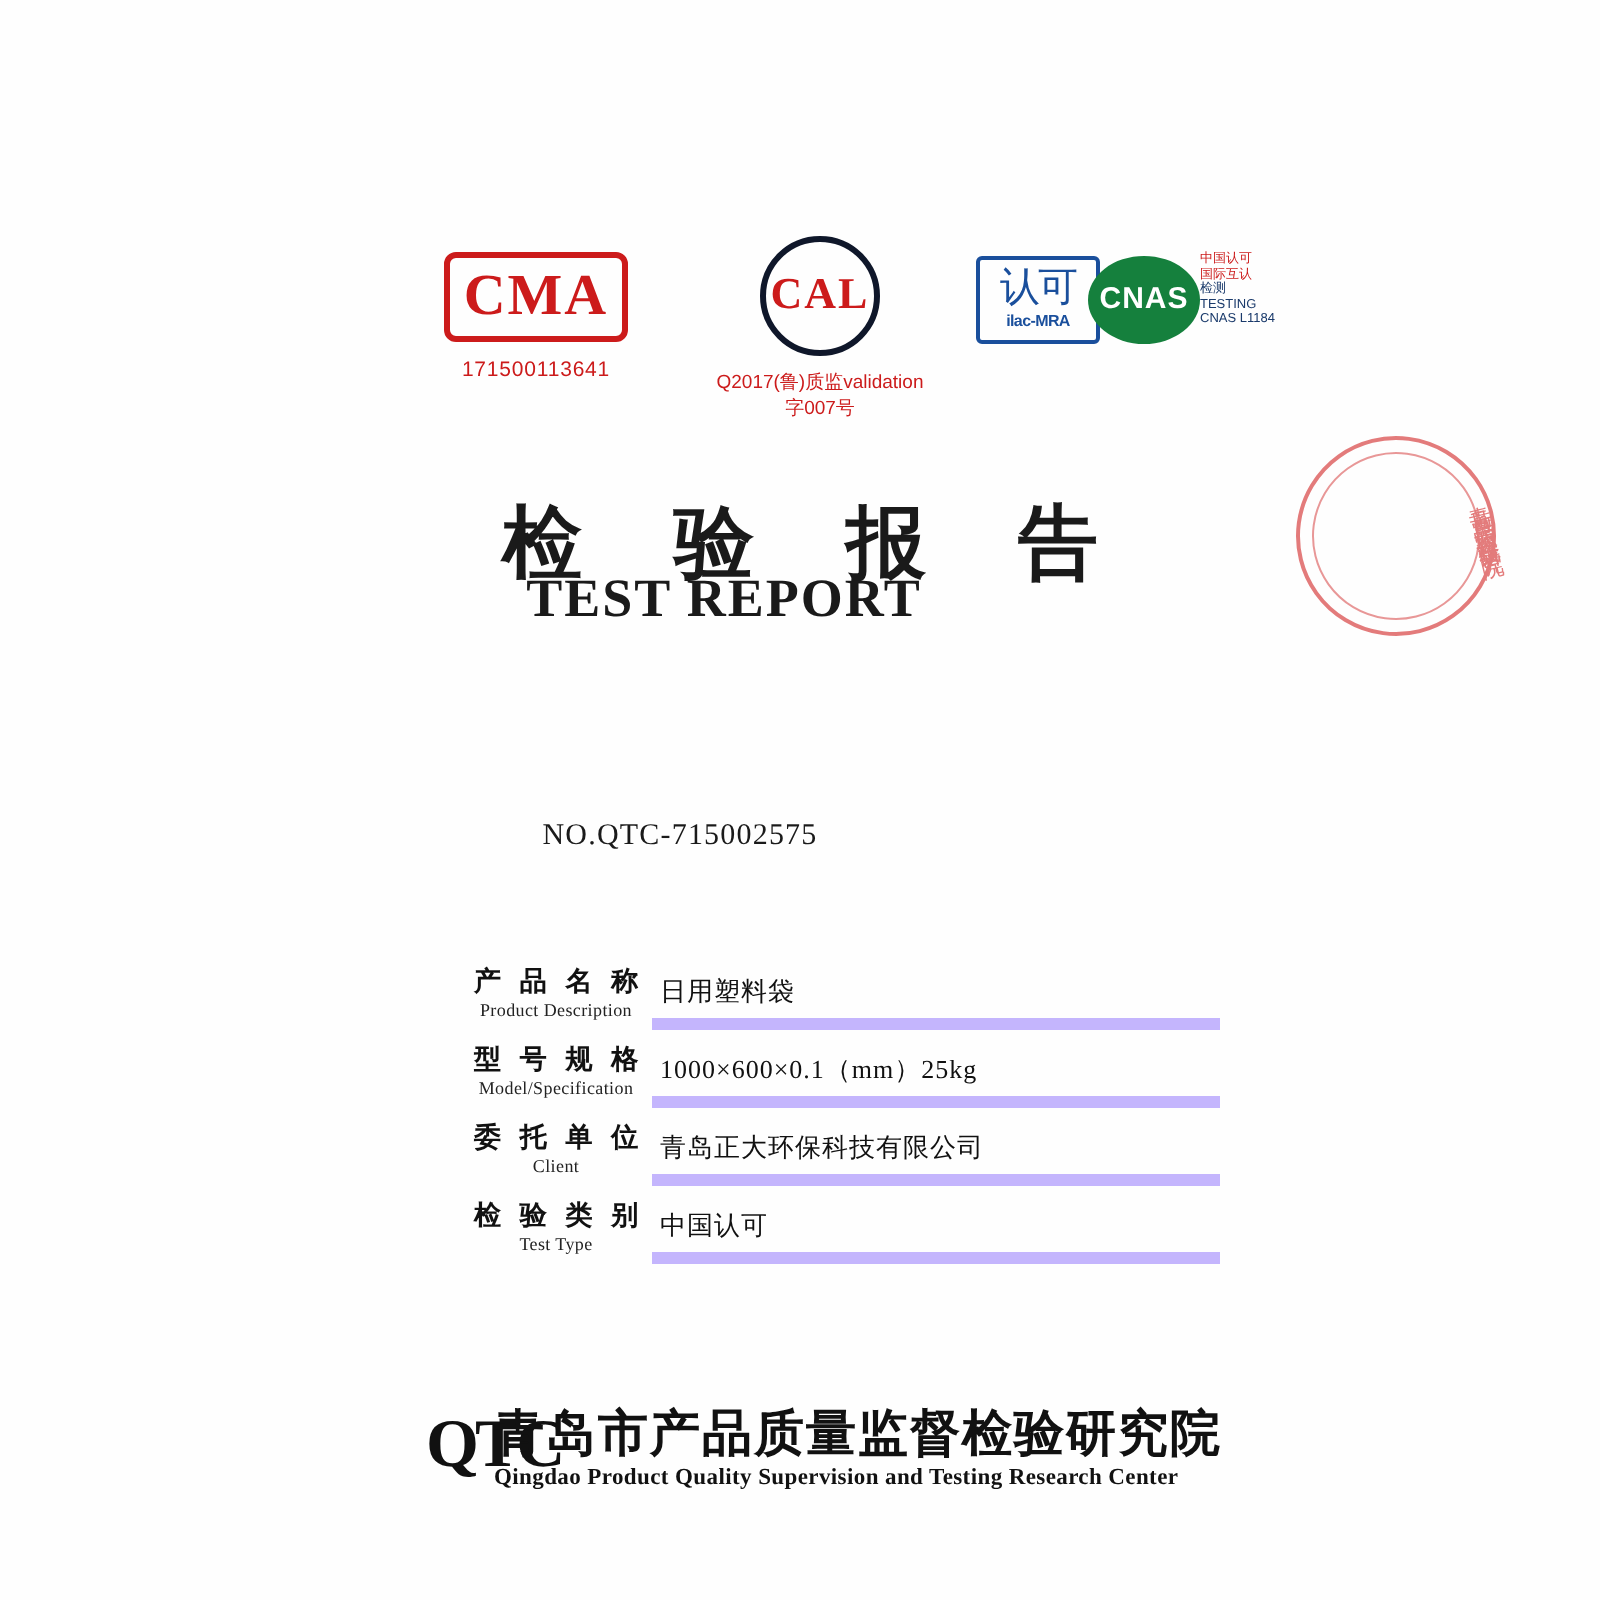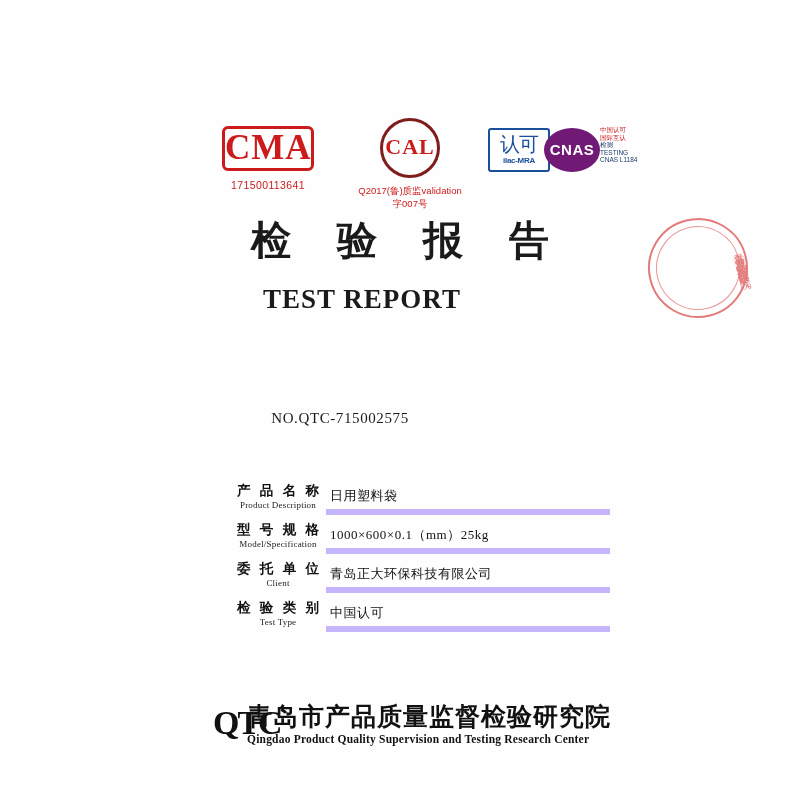--- a/index.html
+++ b/index.html
@@ -37,21 +37,21 @@
     top: 14px;
     width: 92px;
     text-align: center;
   }
   .cma-box {
     border: 3px solid #cc1b1b;
     border-radius: 6px;
     color: #cc1b1b;
     font-family: "Liberation Serif", serif;
     font-weight: bold;
-    font-size: 35px;
+    font-size: 29px;
     letter-spacing: 1px;
     line-height: 34px;
     height: 34px;
     padding: 2px 0 3px;
     position: relative;
   }
   .cma-box::after {
     content: "";
     position: absolute;
     right: 5px;
@@ -77,21 +77,21 @@
   .cal {
     position: absolute;
     left: 355px;
     top: 6px;
     width: 110px;
     text-align: center;
   }
   .cal-circle {
     width: 54px;
     height: 54px;
-    border: 3px solid #7f1d1d;
+    border: 3px solid #0f172a;
     border-radius: 50%;
     margin: 0 auto;
     position: relative;
     color: #cc1b1b;
     font-family: "Liberation Serif", serif;
     font-weight: bold;
     font-size: 22px;
     line-height: 54px;
     letter-spacing: 1px;
   }
@@ -139,21 +139,21 @@
     font-size: 8px;
     font-weight: bold;
     letter-spacing: -0.3px;
   }
   .cnas-right {
     position: absolute;
     left: 56px;
     top: 0;
     width: 56px;
     height: 44px;
-    background: #701a75;
+    background: #15803d;
     border-radius: 50% / 50%;
     color: #fff;
     text-align: center;
     font-family: "Liberation Sans", sans-serif;
     font-weight: bold;
     font-size: 15px;
     line-height: 44px;
     letter-spacing: 0.5px;
   }
   .cnas-text {
@@ -208,21 +208,21 @@
     position: absolute;
     inset: 0;
     display: flex;
     align-items: center;
     justify-content: center;
   }
 
   
   .title-cn {
     position: absolute;
-    top: 213px;
+    top: 244px;
     left: 0;
     width: 800px;
     text-align: center;
     font-family: "Liberation Serif", serif;
     font-weight: bold;
     font-size: 40px;
     letter-spacing: 18px;
     text-indent: 18px;
     color: #1a1a1a;
   }

